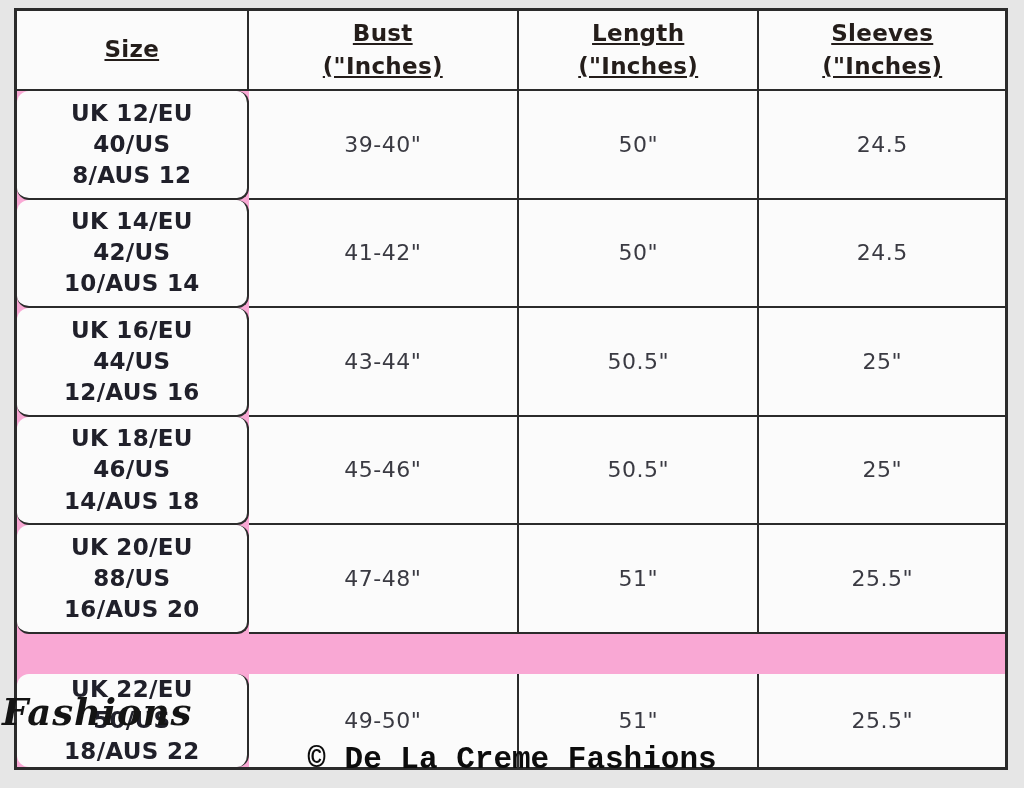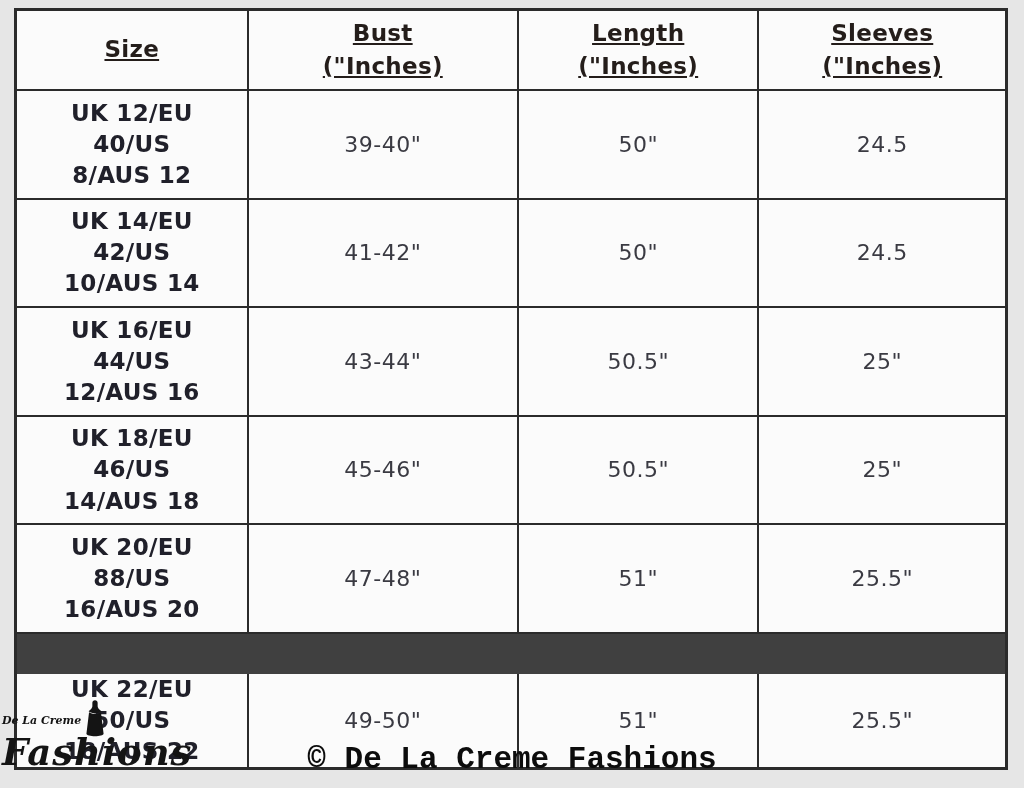--- a/index.html
+++ b/index.html
@@ -15,21 +15,21 @@
     font-family: "DejaVu Sans", sans-serif;
   }
   .chart-table {
     position: absolute;
     left: 14px;
     top: 8px;
     width: 994px;
     height: 762px;
     box-sizing: border-box;
     border: 3px solid #2b2b2b;
-    background: #404040;
+    background: #f9a8d4;
     display: grid;
     grid-template-columns: 233fr 272fr 242fr 247fr;
     grid-template-rows: 80px repeat(6, 1fr);
   }
   .cell {
     box-sizing: border-box;
     border-right: 2px solid #2b2b2b;
     border-bottom: 2px solid #2b2b2b;
     display: flex;
     align-items: center;
@@ -47,20 +47,21 @@
     line-height: 1.45;
     color: #241d1a;
     letter-spacing: 0.3px;
   }
   .cell.size {
     font-weight: bold;
     font-size: 23px;
     line-height: 1.35;
     color: #20202a;
     letter-spacing: 0.3px;
+    border-radius: 12px;
   }
   .cell.val {
     font-size: 22px;
     color: #3a3a42;
     letter-spacing: 0.5px;
   }
   .watermark {
     position: absolute;
     left: 2px;
     top: 700px;
@@ -154,22 +155,16 @@
 
   <div class="cell size last-row">UK 22/EU
 50/US
 18/AUS 22</div>
   <div class="cell val last-row">49-50"</div>
   <div class="cell val last-row">51"</div>
   <div class="cell val last-row last-col">25.5"</div>
 </div>
 
 <div class="watermark">
-  <div class="wm-top">
-    <span class="wm-line1">De La Creme</span>
-    <svg class="wm-dress" viewBox="0 0 20 36" xmlns="http://www.w3.org/2000/svg">
-      <path fill="#141414" d="M10 0 C8.6 0 7.6 1 7.6 2.4 L7.6 5.2 C7.6 6.4 7 7.4 6 8.4 L4.2 10.1 C6 11.4 8 12 10 12 C12 12 14 11.4 15.8 10.1 L14 8.4 C13 7.4 12.4 6.4 12.4 5.2 L12.4 2.4 C12.4 1 11.4 0 10 0 Z M4.6 11 L2.2 30.5 C2.2 33.5 17.8 33.5 17.8 30.5 L15.4 11 C13.7 12 11.9 12.6 10 12.6 C8.1 12.6 6.3 12 4.6 11 Z"></path>
-    </svg>
-  </div>
   <div class="wm-line2">Fashions</div>
 </div>
 
 <div class="copyright">© De La Creme Fashions</div>
 
 </body></html>

